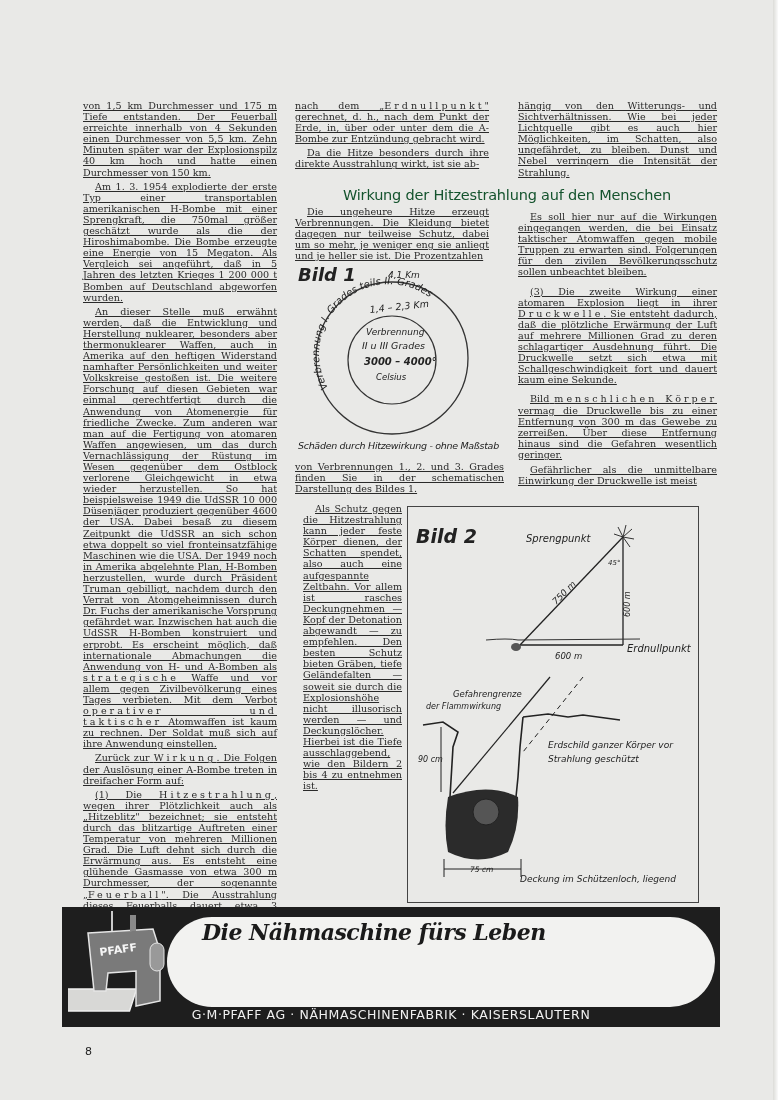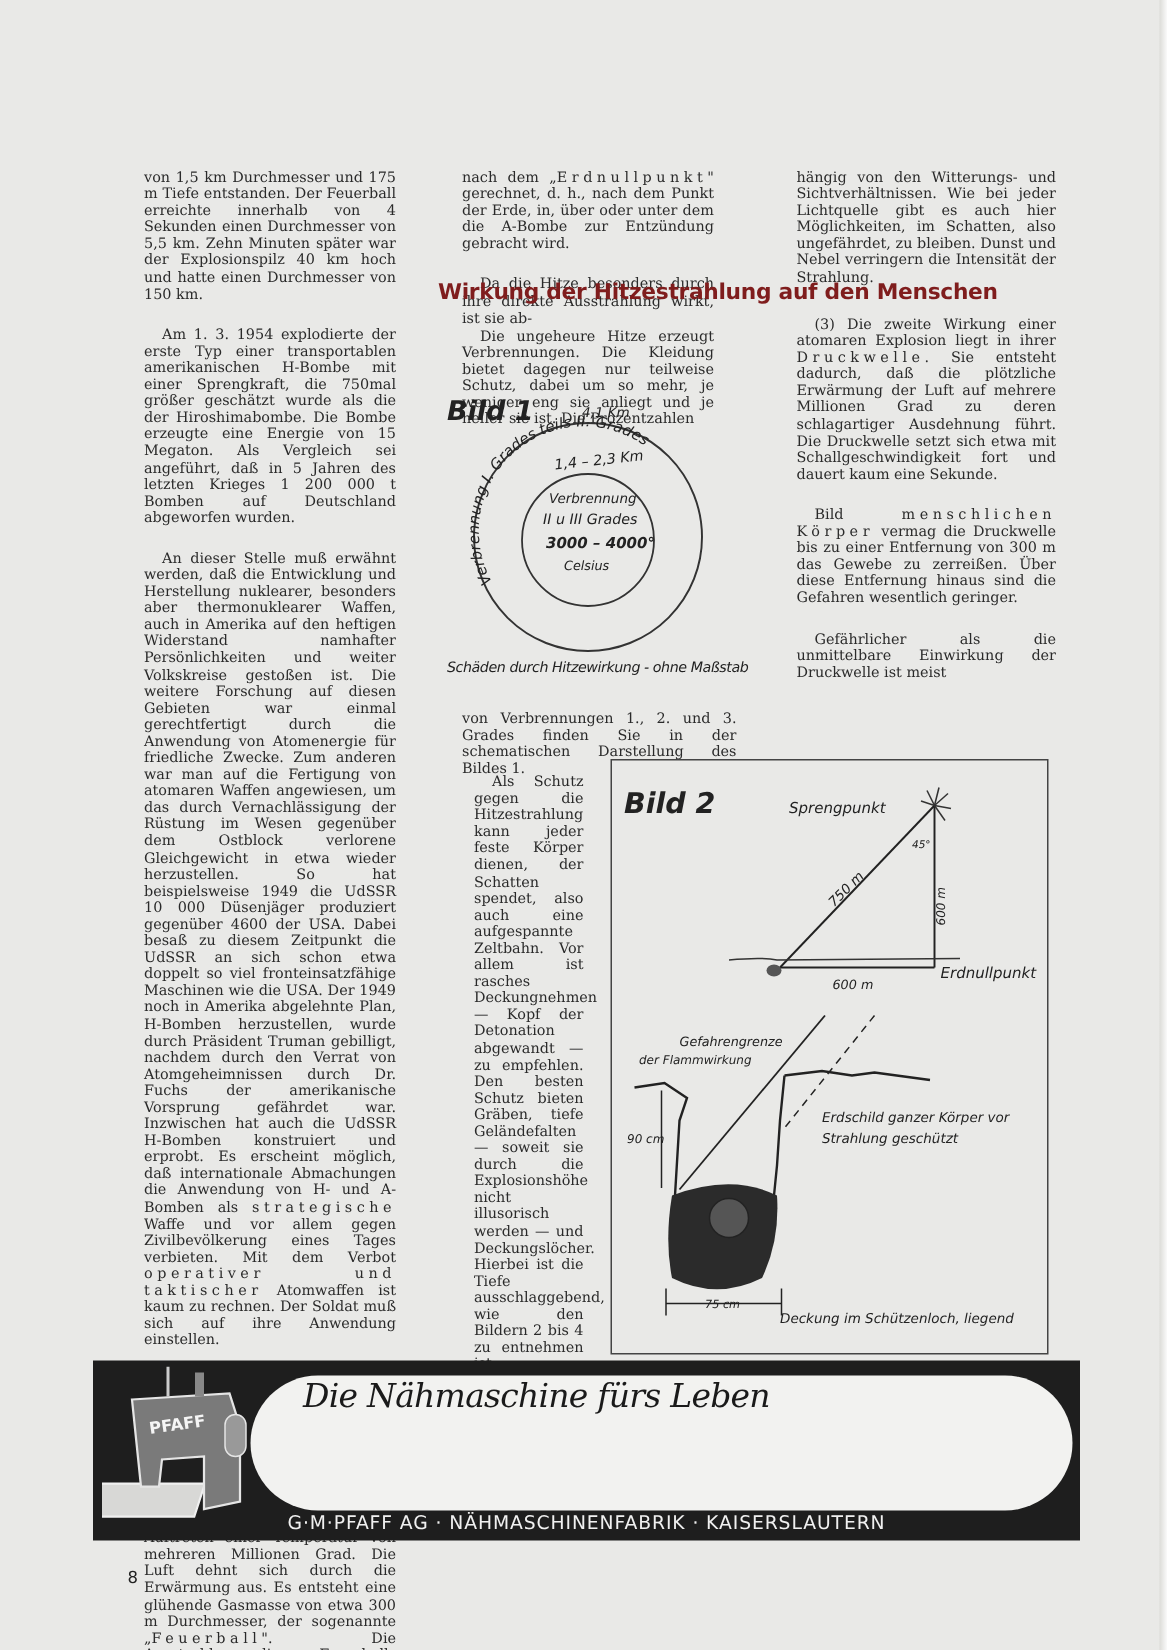--- a/index.html
+++ b/index.html
@@ -13,32 +13,32 @@
     position: absolute; right: 0; top: 0; width: 5px; height: 1100px;
     background: linear-gradient(to right, #dcdcd8, #fafafa);
   }
   .col {
     position: absolute;
     font-size: 9.6px;
     line-height: 11.1px;
     text-align: justify;
     hyphens: manual;
   }
-  .col p { margin: 16px; text-indent: 12px; }
+  .col p { margin: 3px; text-indent: 12px; text-decoration: underline; }
   .col p + p { margin-top: 3px; }
   .col p.noindent { text-indent: 0; }
   .sp { letter-spacing: 3px; }
   #col1 { left: 80px; top: 97px; width: 200px; }
   #col2a { left: 292px; top: 97px; width: 200px; }
   #col3a { left: 515px; top: 97px; width: 205px; }
   #headline {
     position: absolute; left: 292px; top: 175px; width: 430px;
-    text-align: left;
-    font-family: "DejaVu Sans", sans-serif; font-weight: bold;
-    font-size: 14.5px; color: #7f1d1d; letter-spacing: -0.2px;
+    text-align: center;
+    font-family: "DejaVu Sans", sans-serif; font-weight: normal;
+    font-size: 14.5px; color: #14532d; letter-spacing: -0.2px;
   }
   #col2b { left: 292px; top: 203px; width: 200px; }
   #col3b { left: 515px; top: 203px; width: 205px; }
   #col2c { left: 292px; top: 458px; width: 215px; }
   #col2d { left: 300px; top: 500px; width: 105px; }
 
   
   #fig1 { position: absolute; left: 292px; top: 258px; width: 215px; height: 200px; }
   .hand { font-family: "DejaVu Sans", sans-serif; font-style: italic; color: #222; }
   #fig1-label { position: absolute; left: 6px; top: 6px; font-size: 18px; font-weight: bold; }
@@ -55,21 +55,21 @@
   #ad {
     position: absolute; left: 62px; top: 907px; width: 658px; height: 120px;
     background: #1e1e1e;
   }
   #ad-pill {
     position: absolute; left: 105px; top: 10px; width: 548px; height: 90px;
     background: #f2f2f0; border-radius: 45px 45px 45px 45px;
   }
   #ad-headline {
     position: absolute; left: 140px; top: 12px; width: 400px; text-align: left;
-    font-family: "DejaVu Serif", serif; font-style: italic; font-weight: normal;
+    font-family: "DejaVu Serif", serif; font-style: italic; font-weight: bold;
     font-size: 22px; color: #1a1a1a; letter-spacing: -0.5px;
   }
   #ad-body {
     position: absolute; left: 140px; top: 43px; width: 400px;
     font-family: "DejaVu Sans", sans-serif; font-weight: bold;
     font-size: 10.3px; line-height: 13.5px; color: #1a1a1a;
   }
   #ad-footer {
     position: absolute; left: 0; top: 100px; width: 658px; text-align: center;
     font-family: "DejaVu Sans", sans-serif; font-size: 12.5px; color: #f0f0f0;
@@ -103,20 +103,21 @@
   <p class="noindent">hängig von den Witterungs- und Sichtverhältnissen. Wie bei jeder Lichtquelle gibt es auch hier Möglichkeiten, im Schatten, also ungefährdet, zu bleiben. Dunst und Nebel verringern die Intensität der Strahlung.</p>
 </div>
 
 <h2 id="headline">Wirkung der Hitzestrahlung auf den Menschen</h2>
 
 <div class="col" id="col2b">
   <p>Die ungeheure Hitze erzeugt Verbrennungen. Die Kleidung bietet dagegen nur teilweise Schutz, dabei um so mehr, je weniger eng sie anliegt und je heller sie ist. Die Prozentzahlen</p>
 </div>
 
 <div class="col" id="col3b">
+  <p style="margin-top:8px">Es soll hier nur auf die Wirkungen eingegangen werden, die bei Einsatz taktischer Atomwaffen gegen mobile Truppen zu erwarten sind. Folgerungen für den zivilen Bevölkerungsschutz sollen unbeachtet bleiben.</p>
   <p style="margin-top:8px"><span>(3) Die zweite Wirkung einer atomaren Explosion liegt in ihrer</span> <span class="sp">Druckwelle</span><span>. Sie entsteht dadurch, daß die plötzliche Erwärmung der Luft auf mehrere Millionen Grad zu deren schlagartiger Ausdehnung führt. Die Druckwelle setzt sich etwa mit Schallgeschwindigkeit fort und dauert kaum eine Sekunde.</span></p>
   <p style="margin-top:8px"><span>Bild</span> <span class="sp">menschlichen Körper</span> <span>vermag die Druckwelle bis zu einer Entfernung von 300 m das Gewebe zu zerreißen. Über diese Entfernung hinaus sind die Gefahren wesentlich geringer.</span></p>
   <p style="margin-top:4px">Gefährlicher als die unmittelbare Einwirkung der Druckwelle ist meist</p>
 </div>
 
 <div id="fig1">
   <span id="fig1-label" class="hand">Bild 1</span>
   <svg width="215" height="180" style="position:absolute;left:0;top:0">
     <circle cx="100" cy="100" r="76" fill="none" stroke="#333" stroke-width="1.3"></circle>
     <circle cx="100" cy="102" r="44" fill="none" stroke="#333" stroke-width="1.2"></circle>

